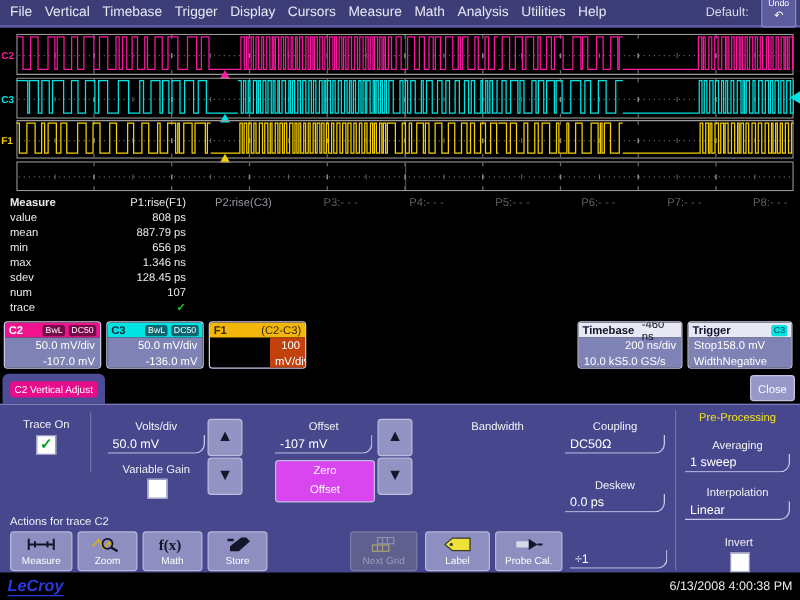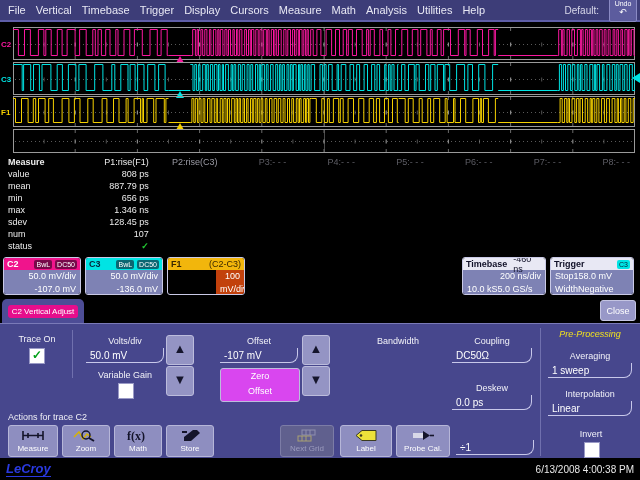--- a/index.html
+++ b/index.html
@@ -57,21 +57,21 @@
   .dval{position:absolute;height:15px;line-height:15px;padding-left:4px;color:#fff;font-size:10px;
         border-bottom:1px solid #c8c8ea;border-right:1px solid #c8c8ea;
         border-bottom-right-radius:8px;box-sizing:border-box;}
   .chk{position:absolute;width:14px;height:14px;background:#fff;border:1px solid #9a9ac6;
        text-align:center;line-height:13px;font-size:12px;font-weight:bold;color:#00a018;}
   .arrowbtn{position:absolute;width:26px;height:28px;background:#9494c4;border:1px solid #bcbcdc;
             border-radius:3px;color:#15152c;font-size:13px;line-height:26px;text-align:center;}
   .pushbtn{position:absolute;background:#d946ef;border:1px solid #bcbcdc;border-radius:3px;
            color:#fff;text-align:center;}
   .sepv{position:absolute;width:1px;background:#7070ae;}
-  .preproc-title{position:absolute;color:#f0e020;font-size:9px;text-align:center;font-style:italic;}
+  .preproc-title{position:absolute;color:#f0e020;font-size:9px;text-align:center;}
   .actbtn{position:absolute;top:101px;height:32px;background:#8e8ec0;border:1px solid #b6b6d8;
           border-radius:3px;box-sizing:border-box;text-align:center;padding-top:2px;}
   .actbtn .albl{font-size:8px;color:#fff;line-height:9px;margin-top:1px;white-space:nowrap;}
   .actbtn.disabled{background:#60608e;border-color:#7c7ca6;}
   .actbtn.disabled .albl{color:#9c9cbe;}
   .aicon{height:15px;display:flex;align-items:center;justify-content:center;}
   
   .statusbar{position:absolute;left:0;top:458px;width:640px;height:22px;background:#000;
              display:flex;align-items:center;justify-content:space-between;padding:0 6px;box-sizing:border-box;gap:29px;}
   .logo{color:#2a3ae0;font-weight:bold;font-style:italic;font-size:13px;border-bottom:1px solid #2a3ae0;}
@@ -353,21 +353,21 @@
     <div class="lbl">num</div>
     <div class="cell">107</div>
     <div></div>
       <div></div>
       <div></div>
       <div></div>
       <div></div>
       <div></div>
       <div></div>
 
-    <div class="lbl">status</div>
+    <div class="lbl">trace</div>
     <div class="cell ok">✓</div>
     <div></div>
       <div></div>
       <div></div>
       <div></div>
       <div></div>
       <div></div>
       <div></div>
   </div>
 

